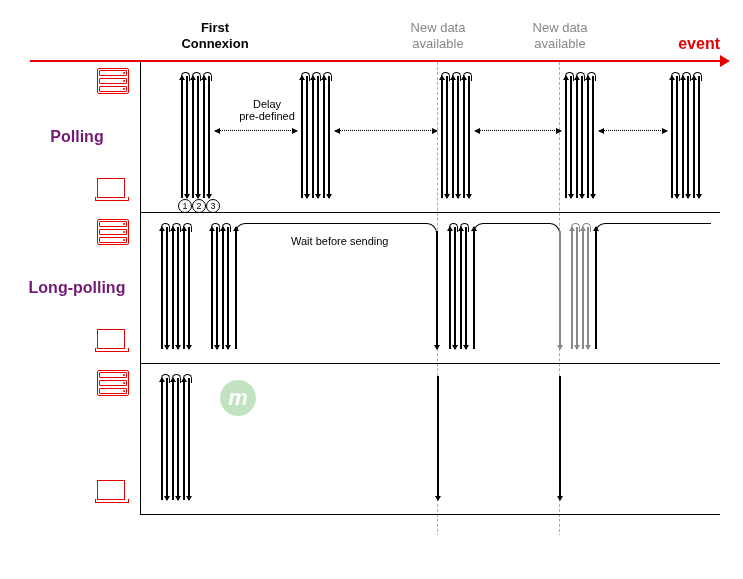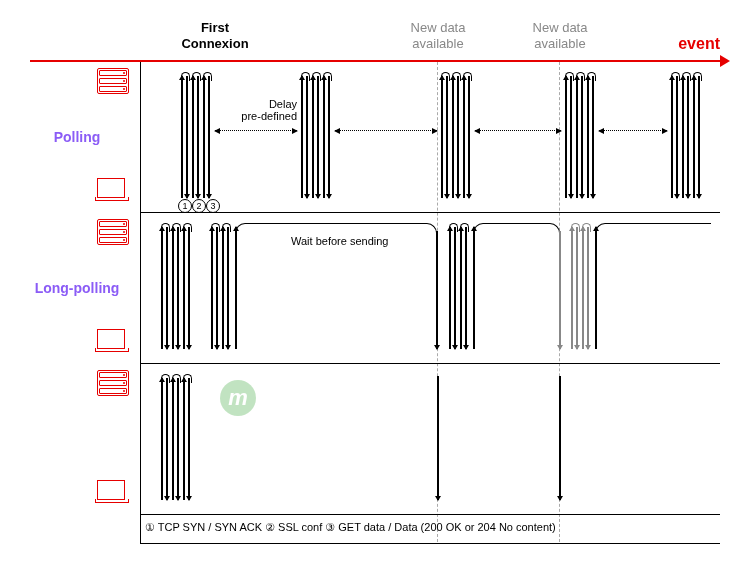--- a/index.html
+++ b/index.html
@@ -19,21 +19,21 @@
   }
   .lbl {
     position: absolute;
     text-align: center;
     font-size: 13px;
     line-height: 1.2;
   }
   .black-bold { color: #000; font-weight: bold; }
   .gray { color: #888; }
   .red-bold { color: #e60000; font-weight: bold; font-size: 16px; }
-  .red-label { color: #8b5cf6; font-weight: bold; font-size: 14px; text-align: center; }
+  .red-label { color: #701a75; font-weight: bold; font-size: 16px; text-align: center; }
 
   .time-axis {
     position: relative;
     height: 2px;
     background: #e60000;
     margin-left: 10px;
     margin-bottom: 0;
   }
   .time-axis::after {
     content: "";
@@ -330,21 +330,21 @@
             <div class="up"></div>
             <div class="dn"></div>
           </div>
         <div class="pair" style="left:22px">
             <div class="curve"></div>
             <div class="up"></div>
             <div class="dn"></div>
           </div>
       </div>
 
-      <div class="delay-text" style="left:96px;top:36px;width:60px;text-align:right;">
+      <div class="delay-text" style="left:96px;top:36px;width:60px;">
         <span>Delay</span><br><span>pre-defined</span>
       </div>
       <div class="delay-arrow" style="left:74px;width:82px;"></div>
       <div class="delay-arrow" style="left:194px;width:102px;"></div>
       <div class="delay-arrow" style="left:334px;width:86px;"></div>
       <div class="delay-arrow" style="left:458px;width:68px;"></div>
     </div>
 
     <div class="row">
       <div class="row-label red-label">Long-polling</div>
@@ -451,27 +451,20 @@
         <div class="pair" style="left:22px">
             <div class="curve"></div>
             <div class="up"></div>
             <div class="dn"></div>
           </div>
       </div>
       <div class="drop" style="left:296px;top:12px;"></div>
       <div class="drop" style="left:418px;top:12px;"></div>
     </div>
 
-    <div class="row short">
-      <div class="legend">
-        <span>①</span><span> TCP SYN / SYN ACK </span>
-        <span>②</span><span> SSL conf </span>
-        <span>③</span><span> GET data / Data (200 OK or 204 No content)</span>
-      </div>
-    </div>
 
   </div>
 
   <div class="wm">
     <div class="c">m</div>
   </div>
 
 </div>
 
 </body></html>

